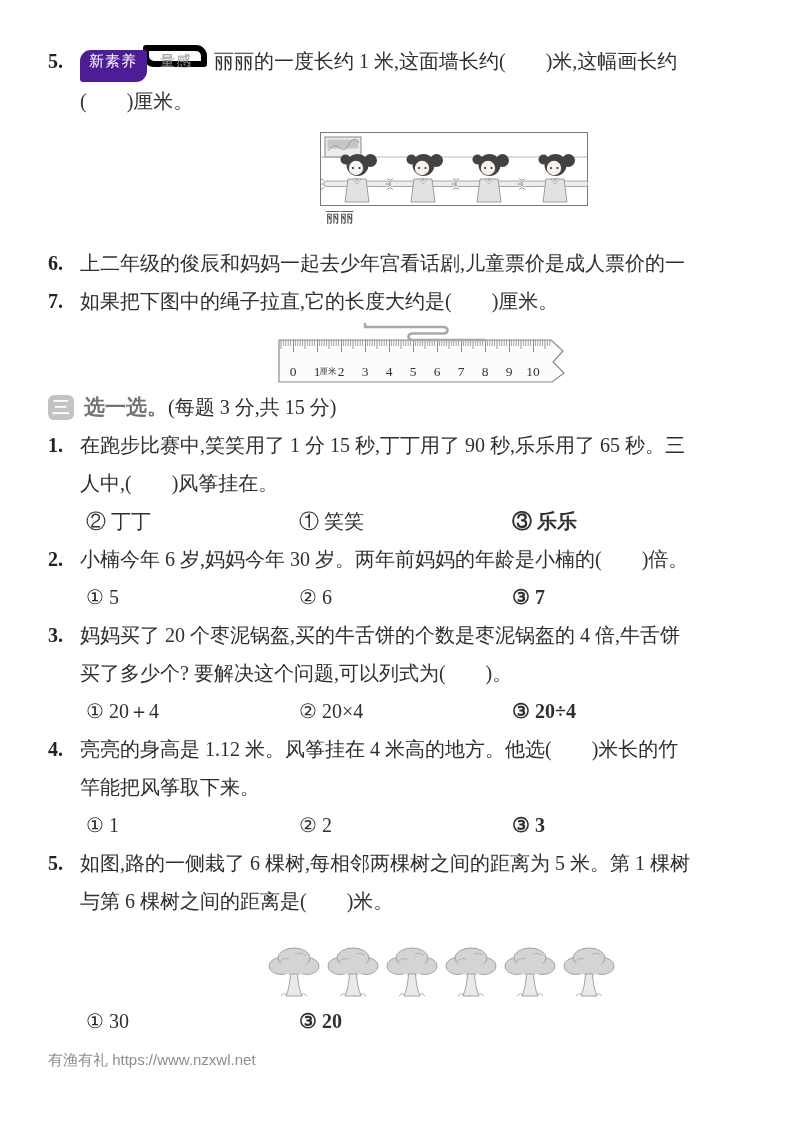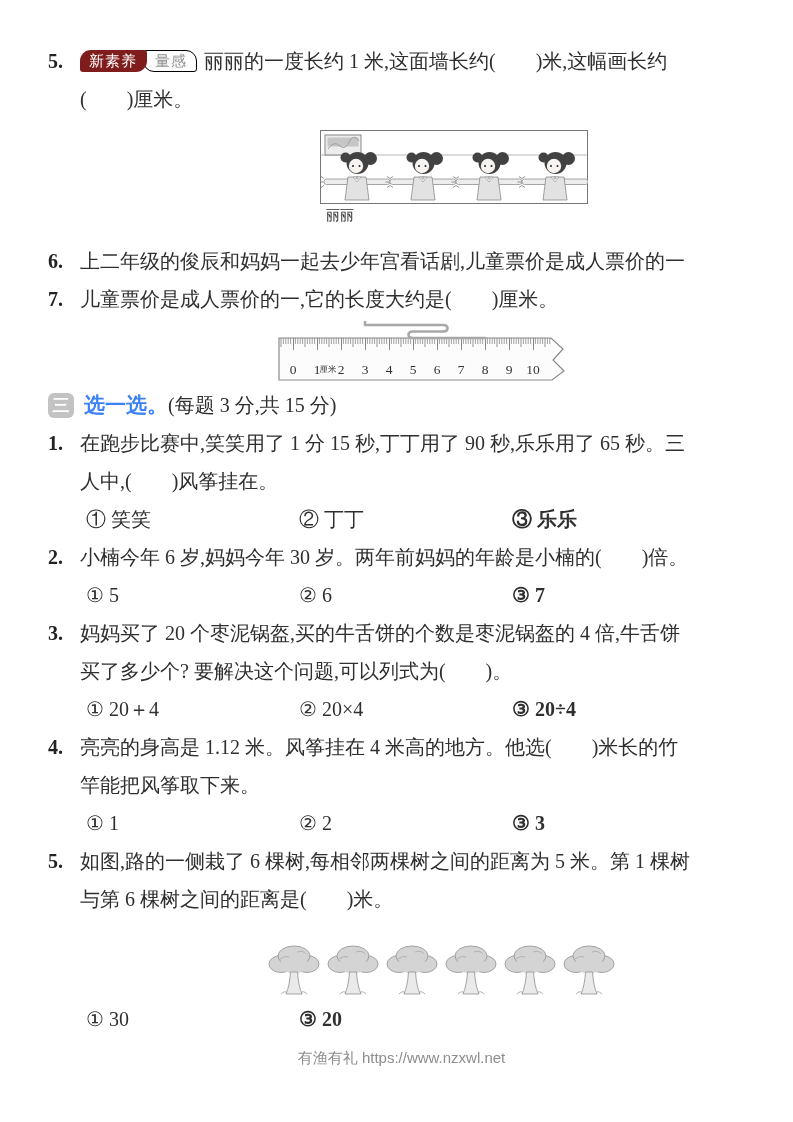--- a/index.html
+++ b/index.html
@@ -15,31 +15,31 @@
 
   
   .q { display: flex; align-items: flex-start; }
   .q-num { width: 32px; flex: 0 0 32px; font-weight: bold; color: #222; }
   .q-body { flex: 1; }
   .line { white-space: nowrap; }
 
   
   .badge-dark {
     display: inline-block; vertical-align: 2px;
-    background: #7f1d1d; color: #ffffff;
-    font-size: 15px; line-height: 22px; height: 22px;
+    background: #4c1d95; color: #ffffff;
+    font-size: 15px; line-height: 22px; height: 32px;
     padding: 0 10px 0 9px;
     border-radius: 11px 3px 11px 3px;
     letter-spacing: 1px;
     margin-right: -4px; position: relative; z-index: 2;
   }
   .badge-light {
     display: inline-block; vertical-align: 2px;
     background: #fdfdfd; color: #8f8f8f;
-    border: 1px solid #000000;
+    border: 6px solid #000000;
     font-size: 15px; line-height: 20px; height: 22px;
     padding: 0 9px 0 11px;
     border-radius: 3px 11px 3px 11px;
     letter-spacing: 1px;
     margin-right: 7px; position: relative; z-index: 1;
   }
 
   
   .fig-girls { margin: 12px 0 0 240px; height: 74px; }
   .fig-girls-label { margin-left: 246px; font-size: 14px; line-height: 24px; height: 26px; }
@@ -47,29 +47,29 @@
   .fig-trees { margin: 4px 0 0 182px; height: 78px; }
 
   
   .section-hd { display: flex; align-items: center; margin-top: 4px; height: 38px; }
   .section-badge {
     width: 26px; height: 25px; flex: 0 0 26px;
     background: #c3c3c3; border-radius: 6px;
     color: #ffffff; font-weight: bold; font-size: 17px;
     text-align: center; line-height: 25px; margin-right: 10px;
   }
-  .section-title { font-weight: bold; font-size: 21px; color: #3b82f6; }
+  .section-title { font-weight: bold; font-size: 21px; color: #737373; }
   .section-score { font-size: 20px; color: #2f2f2f; }
 
   
   .opts { display: flex; margin-left: 6px; height: 38px; }
   .opt { width: 213px; flex: 0 0 213px; white-space: nowrap; }
   .opt:last-child { width: auto; flex: 1; font-weight: bold; }
 
-  .footer { text-align: center; color: #8d8d8d; font-size: 15px;
+  .footer { text-align: left; color: #8d8d8d; font-size: 15px;
     font-family: "Liberation Sans", "DejaVu Sans", sans-serif;
     margin-top: 8px; line-height: 24px; }
 
   svg text { font-family: "Liberation Serif", "DejaVu Serif", serif; }
 </style>
 </head>
 <body>
 
 <div class="page">
 
@@ -116,21 +116,21 @@
   <div class="q" style="margin-top:12px">
     <div class="q-num">6.</div>
     <div class="q-body">
       <div class="line">上二年级的俊辰和妈妈一起去少年宫看话剧,儿童票价是成人票价的一</div>
     </div>
   </div>
 
   <div class="q">
     <div class="q-num">7.</div>
     <div class="q-body">
-      <div class="line">儿童票价是成人票价的一,它的长度大约是(　　)厘米。</div>
+      <div class="line">如果把下图中的绳子拉直,它的长度大约是(　　)厘米。</div>
     </div>
   </div>
 
   <div class="fig-ruler">
     <svg width="300" height="64" viewBox="0 0 300 64">
       <defs>
         <pattern id="mm" x="20" y="20" width="24" height="12" patternUnits="userSpaceOnUse">
           <path d="M0.35,0 V12" stroke="#666" stroke-width="0.9"></path>
           <path d="M12,0 V9" stroke="#666" stroke-width="0.7"></path>
           <path d="M2.4,0 V6 M4.8,0 V6 M7.2,0 V6 M9.6,0 V6 M14.4,0 V6 M16.8,0 V6 M19.2,0 V6 M21.6,0 V6" stroke="#666" stroke-width="0.6"></path>
@@ -161,22 +161,22 @@
     <span class="section-title">选一选。</span>
     <span class="section-score">(每题 3 分,共 15 分)</span>
   </div>
 
   <div class="q">
     <div class="q-num">1.</div>
     <div class="q-body">
       <div class="line">在跑步比赛中,笑笑用了 1 分 15 秒,丁丁用了 90 秒,乐乐用了 65 秒。三</div>
       <div class="line">人中,(　　)风筝挂在。</div>
       <div class="opts">
+        <span class="opt">② 丁丁</span>
         <span class="opt">① 笑笑</span>
-        <span class="opt">② 丁丁</span>
         <span class="opt">③ 乐乐</span>
       </div>
     </div>
   </div>
 
   <div class="q">
     <div class="q-num">2.</div>
     <div class="q-body">
       <div class="line">小楠今年 6 岁,妈妈今年 30 岁。两年前妈妈的年龄是小楠的(　　)倍。</div>
       <div class="opts">

